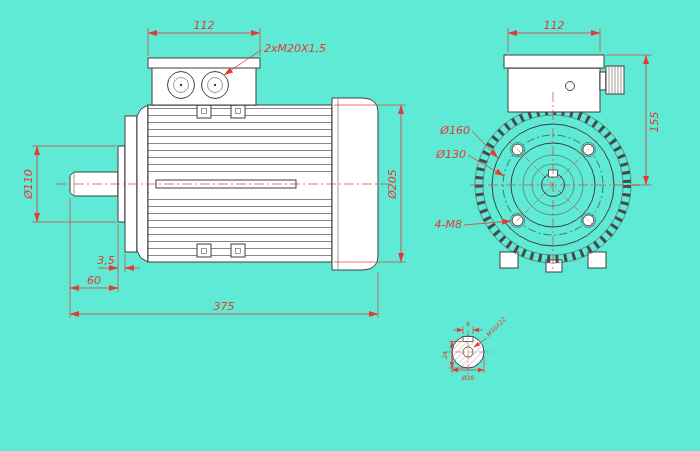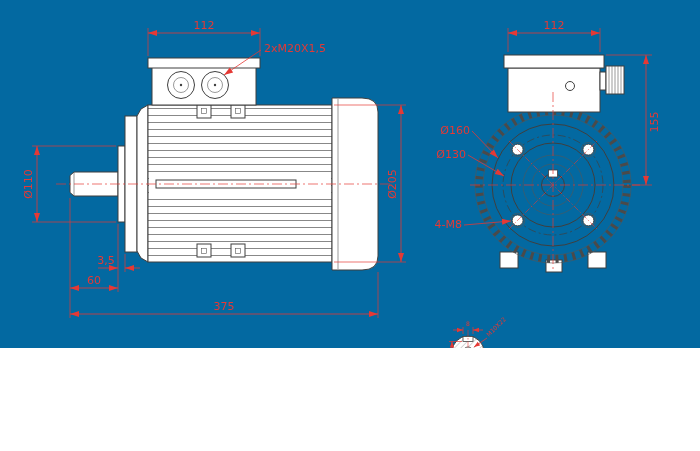--- a/index.html
+++ b/index.html
@@ -1,17 +1,17 @@
 <!DOCTYPE html>
 <html><head>
 <meta charset="utf-8">
 <style>
   html,body{margin:0;padding:0;background:#ffffff;}
-  .stage{position:relative;width:700px;height:348px;background:#0369a1;overflow:hidden;
-         font-family:"DejaVu Sans", sans-serif;}
+  .stage{position:relative;width:700px;height:451px;background:#5eead4;overflow:hidden;
+         font-family:"DejaVu Sans", sans-serif;font-style:italic;}
   svg{display:block;}
   .ol   {stroke:#3f3f3f;fill:none;stroke-width:1;}
   .olf  {stroke:#3f3f3f;fill:#ffffff;stroke-width:1;}
   .thin {stroke:#555555;fill:none;stroke-width:0.6;}
   .dim  {stroke:#e53935;fill:none;stroke-width:0.8;}
   .ext  {stroke:#e53935;fill:none;stroke-width:0.7;}
   .cl   {stroke:#e53935;fill:none;stroke-width:0.7;stroke-dasharray:10 3 2 3;}
   .cl2  {stroke:#e53935;fill:none;stroke-width:0.6;stroke-dasharray:6 2 1.5 2;}
   text.dimtxt{fill:#e53935;font-family:"DejaVu Sans",sans-serif;font-size:11px;}
   text.smalltxt{fill:#e53935;font-family:"DejaVu Sans",sans-serif;font-size:6px;}

